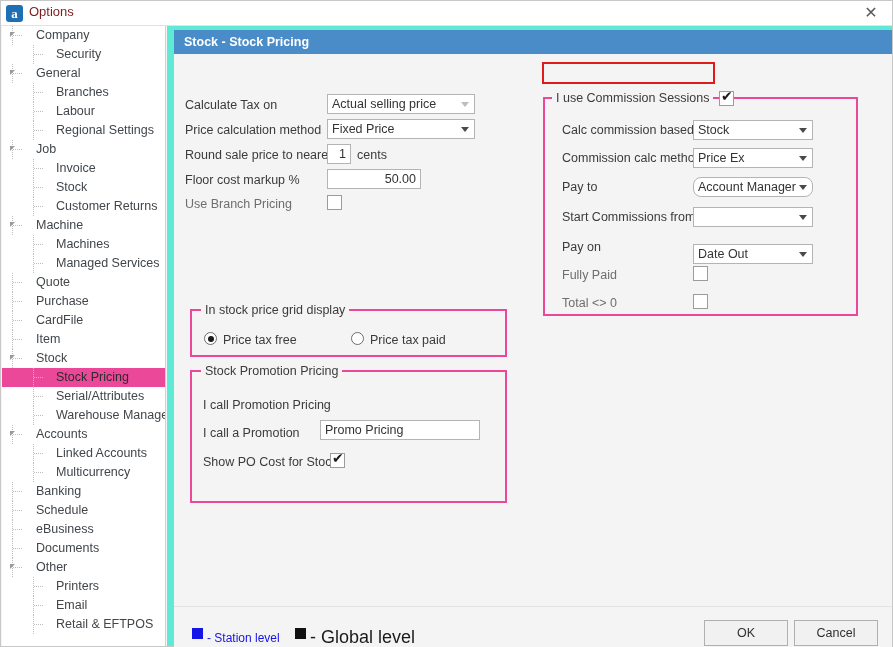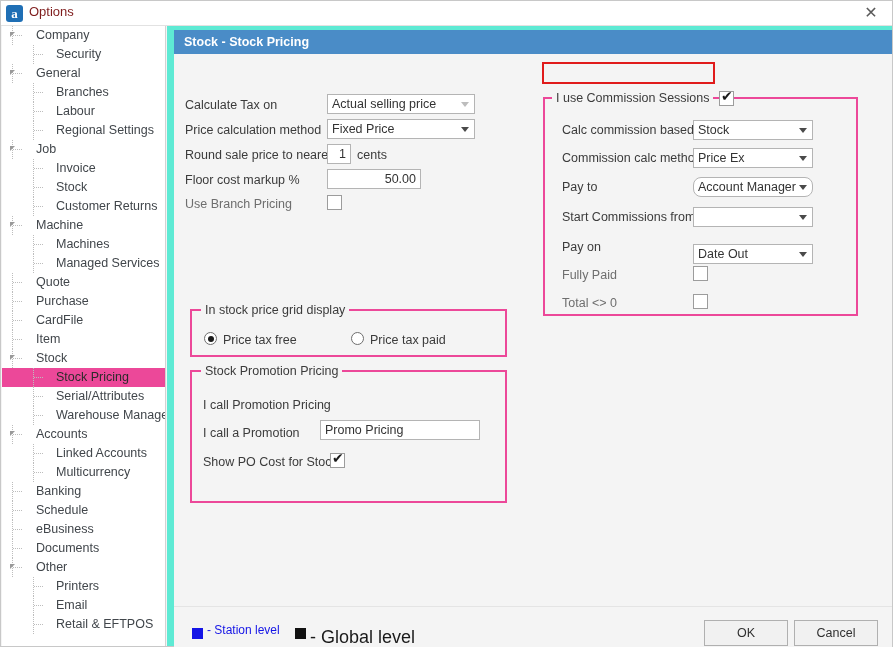--- a/index.html
+++ b/index.html
@@ -175,21 +175,21 @@
   #footer {
     position: absolute; left: 173px; top: 605px; width: 718px; height: 41px;
     background: #f4f4f4;
     border-top: 1px solid #e4e4e4;
   }
   #legend-station-sw {
     position: absolute; left: 18px; top: 21px; width: 11px; height: 11px;
     background: #1414e6;
   }
   #legend-station-lbl {
-    position: absolute; left: 33px; top: 16px; font-size: 12px; color: #1414e6;
+    position: absolute; left: 33px; top: 24px; font-size: 12px; color: #1414e6;
     white-space: nowrap;
   }
   #legend-global-sw {
     position: absolute; left: 121px; top: 21px; width: 11px; height: 11px;
     background: #111111;
   }
   #legend-global-lbl {
     position: absolute; left: 136px; top: 20px; font-size: 18px; color: #1a1a1a;
     white-space: nowrap;
   }

